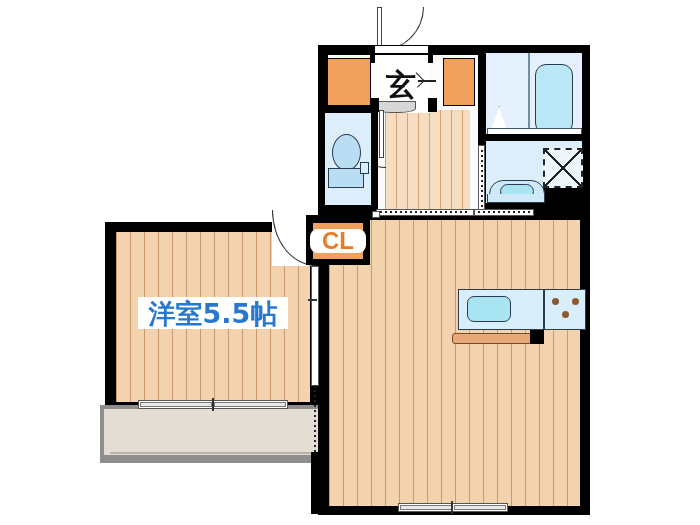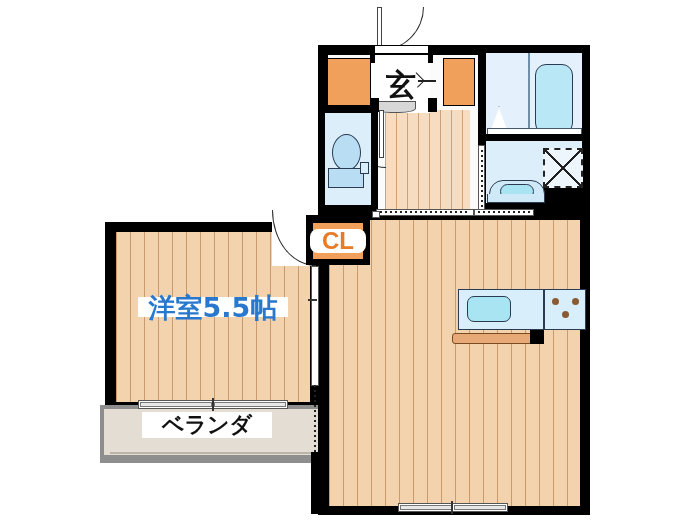--- a/index.html
+++ b/index.html
@@ -103,30 +103,29 @@
 </style>
 </head>
 <body>
 
 <div id="plan">
 
   <div class="abs wall" style="left:105px; top:222px; width:215px; height:190px;"></div>
 
   <div class="abs floor-wood" style="left:116px; top:232px; width:194px; height:170px;"></div>
 
-  <div class="abs label kanji" style="left:138px; top:297px; width:150px; height:20px; font-size:27px;">洋室5.5帖</div>
+  <div class="abs label kanji" style="left:138px; top:297px; width:150px; height:32px; font-size:27px;">洋室5.5帖</div>
 
   <div class="abs" style="left:272px; top:222px; width:40px; height:44px; background:#ffffff;"></div>
   <div class="abs arc" style="left:272px; top:210px; width:44px; height:56px;
               border-radius:0 0 0 100%; border-top:none; border-right:none;"></div>
 
   <div class="abs" style="left:100px; top:405px; width:225px; height:58px; background:#8e8e8e;"></div>
   <div class="abs floor-balcony" style="left:104px; top:409px; width:217px; height:46px;"></div>
   <div class="abs" style="left:110px; top:452px; width:205px; height:2px; background:#b9b3a8;"></div>
-  <div class="abs label label-black kanji" style="left:142px; top:412px; width:130px; height:26px; font-size:22px;">ベランダ</div>
 
   <div class="abs rail" style="left:138px; top:400px; width:150px; height:9px;"></div>
   <div class="abs rail-inner" style="left:140px; top:402px; width:72px; height:5px;"></div>
   <div class="abs rail-inner" style="left:214px; top:402px; width:72px; height:5px;"></div>
   <div class="abs" style="left:212px; top:398px; width:2px; height:13px; background:#333;"></div>
 
   <div class="abs wall" style="left:318px; top:210px; width:272px; height:305px;"></div>
   <div class="abs floor-wood" style="left:329px; top:219px; width:251px; height:287px;"></div>
 
 

